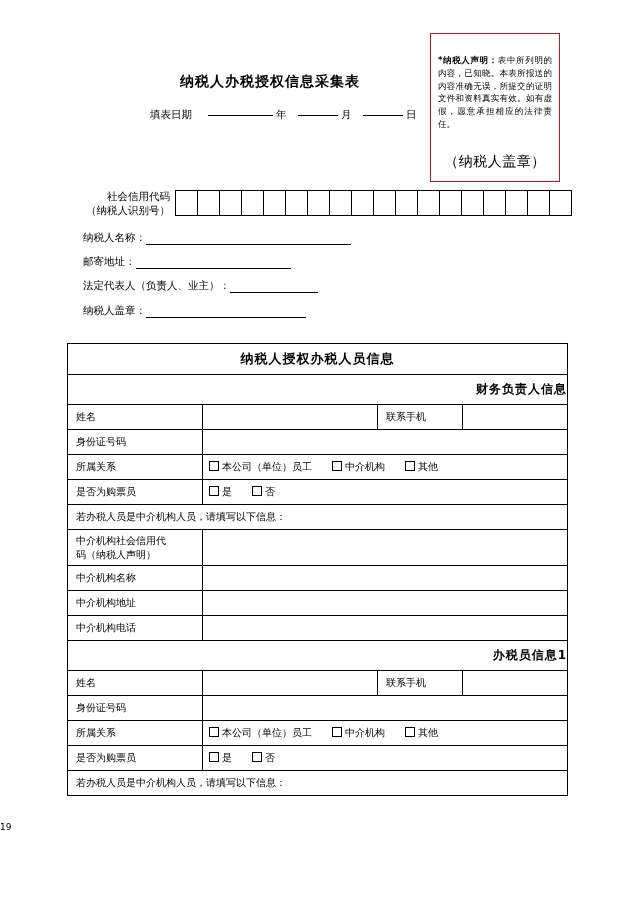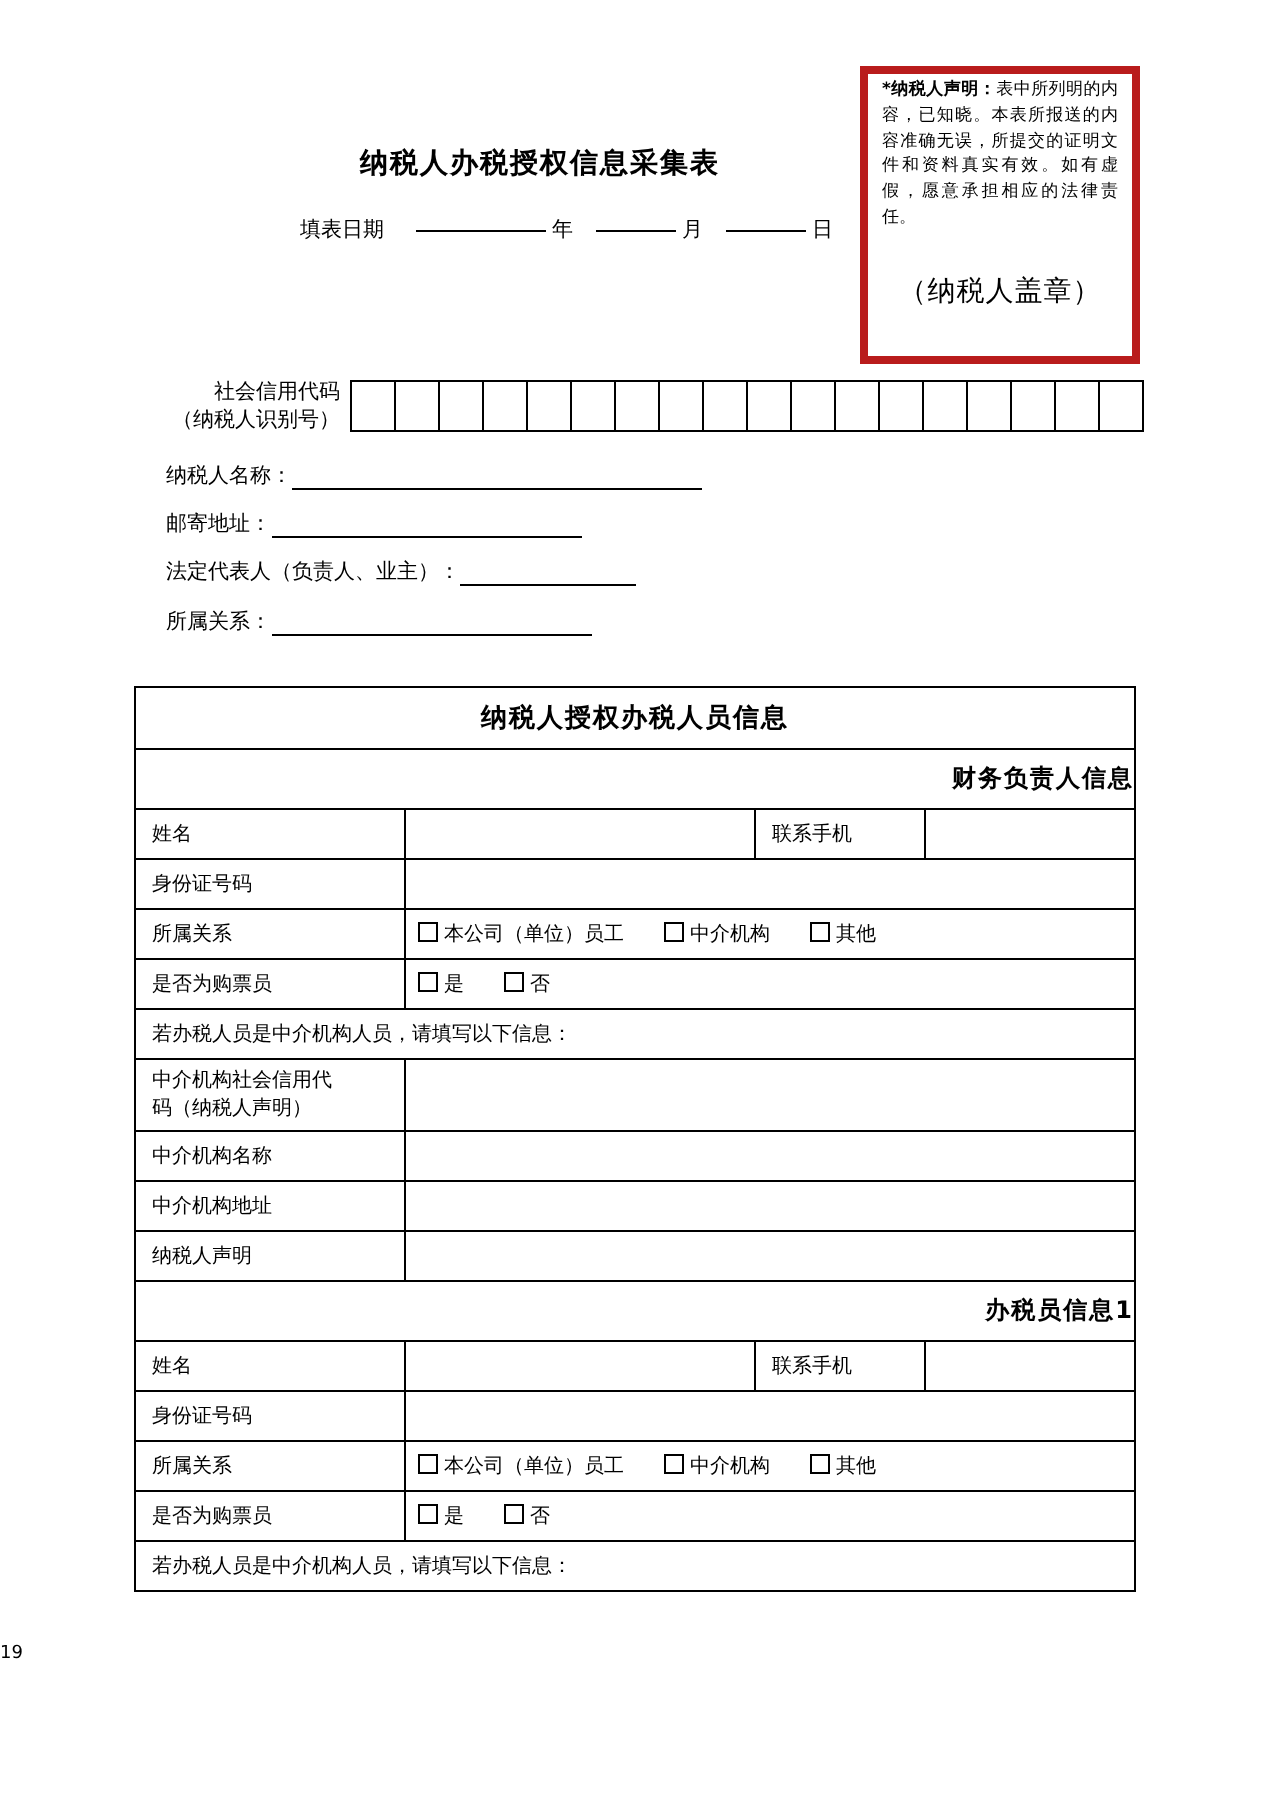--- a/index.html
+++ b/index.html
@@ -20,25 +20,25 @@
     width: 634px;
     height: 898px;
     box-sizing: border-box;
   }
 
   
   .decl-box {
     position: absolute;
     left: 430px;
     top: 33px;
-    width: 140px;
+    width: 130px;
     height: 149px;
-    border: 4px solid #b91c1c;
+    border: 1px solid #b91c1c;
     box-sizing: border-box;
-    padding: 2px 7px 4px 7px;
+    padding: 20px 7px 4px 7px;
     font-size: 8.5px;
     line-height: 1.5;
     font-family: "DejaVu Sans", "Liberation Sans", sans-serif;
     text-align: justify;
   }
   .decl-box .decl-strong {
     font-weight: bold;
   }
   .decl-seal {
     text-align: center;
@@ -250,21 +250,21 @@
 
   <div class="field" style="left:83px; top:255px;">
     <span class="fl-label">邮寄地址：</span><span class="uline" style="width:155px;"></span>
   </div>
 
   <div class="field" style="left:83px; top:279px;">
     <span class="fl-label">法定代表人（负责人、业主）：</span><span class="uline" style="width:88px;"></span>
   </div>
 
   <div class="field" style="left:83px; top:304px;">
-    <span class="fl-label">所属关系：</span><span class="uline" style="width:160px;"></span>
+    <span class="fl-label">纳税人盖章：</span><span class="uline" style="width:160px;"></span>
   </div>
 
   <table class="main-table">
     <colgroup>
       <col style="width:135px;">
       <col style="width:175px;">
       <col style="width:85px;">
       <col style="width:105px;">
     </colgroup>
     <tbody id="table-body">
@@ -304,21 +304,21 @@
         </tr>
         <tr>
           <td class="lbl-cell">中介机构名称</td>
           <td colspan="3"></td>
         </tr>
         <tr>
           <td class="lbl-cell">中介机构地址</td>
           <td colspan="3"></td>
         </tr>
         <tr>
-          <td class="lbl-cell">纳税人声明</td>
+          <td class="lbl-cell">中介机构电话</td>
           <td colspan="3"></td>
         </tr>
         <tr>
           <td colspan="4" class="sec-head-2">办税员信息1</td>
         </tr>
         <tr>
           <td class="lbl-cell">姓名</td>
           <td></td>
           <td class="lbl-cell">联系手机</td>
           <td></td>

